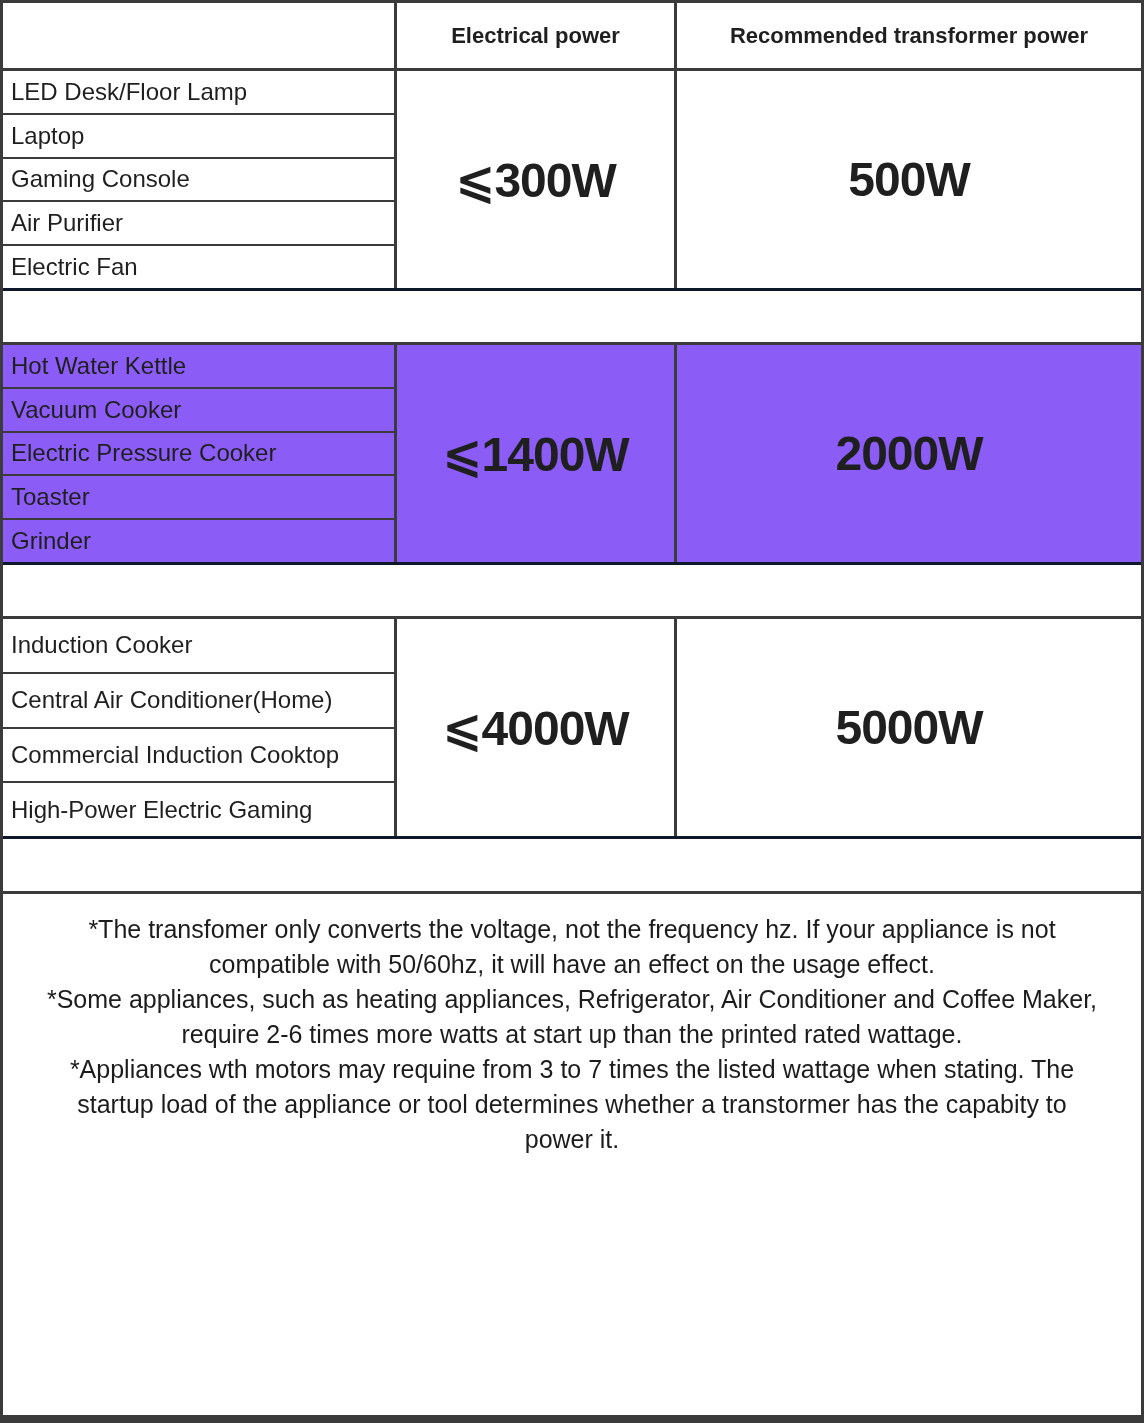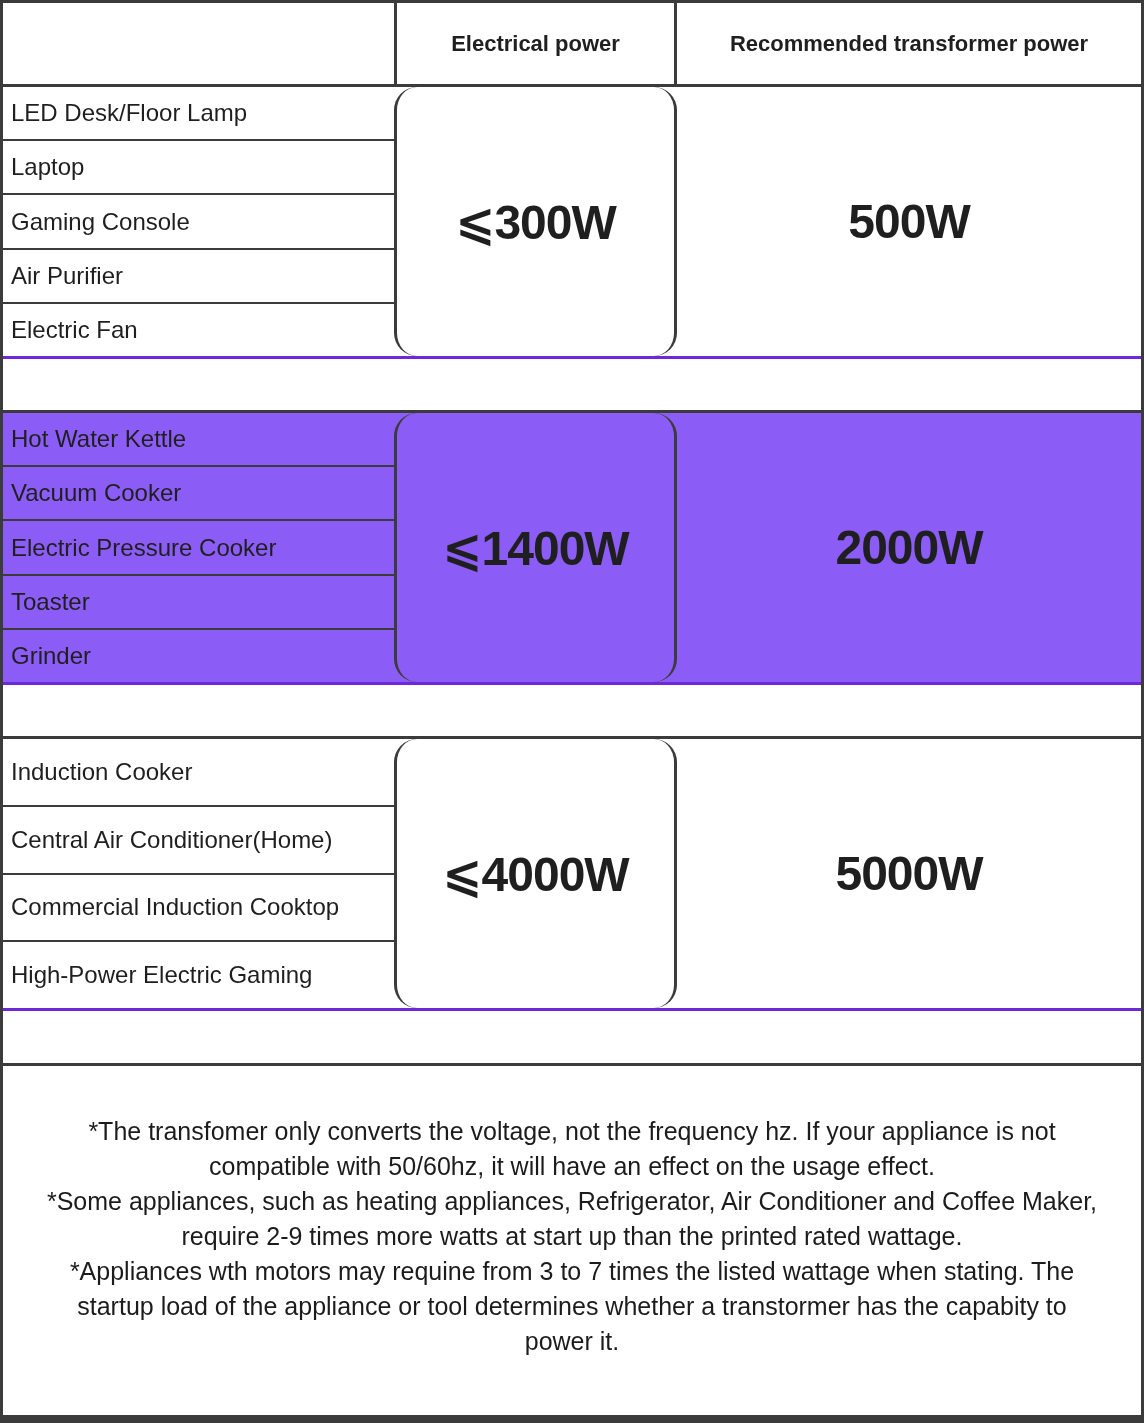--- a/index.html
+++ b/index.html
@@ -13,71 +13,71 @@
     width: 1144px;
     height: 1423px;
     background: #ffffff;
     border: 3px solid #3b3b3b;
     border-bottom-width: 8px;
     display: flex;
     flex-direction: column;
   }
   
   .hdr {
-    height: 84px;
+    height: 68px;
     display: grid;
     grid-template-columns: 391px 283px 1fr;
     border-bottom: 3px solid #3b3b3b;
   }
   .hdr-cell {
     display: flex;
     align-items: center;
     justify-content: center;
     font-weight: bold;
     font-size: 22px;
   }
   .hdr-cell.mid { border-left: 3px solid #3b3b3b; border-right: 3px solid #3b3b3b; }
   
   .sec {
-    height: 272px;
+    height: 220px;
     display: grid;
     grid-template-columns: 391px 283px 1fr;
-    border-bottom: 3px solid #6d28d9;
+    border-bottom: 3px solid #0f172a;
   }
   .items { display: flex; flex-direction: column; }
   .item {
     flex: 1;
     display: flex;
     align-items: center;
     padding-left: 8px;
     font-size: 24px;
     border-top: 2px solid #3b3b3b;
     white-space: nowrap;
   }
   .item:first-child { border-top: none; }
   .val {
     display: flex;
     align-items: center;
     justify-content: center;
     font-size: 48px;
     font-weight: bold;
     letter-spacing: -1px;
   }
-  .val.mid { border-left: 3px solid #3b3b3b; border-right: 3px solid #3b3b3b; border-radius: 23px; }
+  .val.mid { border-left: 3px solid #3b3b3b; border-right: 3px solid #3b3b3b; }
   
   .spacer {
     height: 54px;
     border-bottom: 3px solid #3b3b3b;
     background: #ffffff;
   }
   .spacer.last { height: 55px; }
   
   .notes {
     flex: 1;
-    padding: 48px 38px 0 38px;
+    padding: 18px 38px 0 38px;
     text-align: center;
     font-size: 25px;
     line-height: 35px;
     color: #1c1c1c;
   }
 </style>
 </head>
 <body>
 
 <div class="sheet">
@@ -124,17 +124,17 @@
       <div class="item">High-Power Electric Gaming</div>
     </div>
     <div class="val mid">⩽4000W</div>
     <div class="val">5000W</div>
   </div>
 
   <div class="spacer last"></div>
 
   <div class="notes">
     <p>*The transfomer only converts the voltage, not the frequency hz. If your appliance is not compatible with 50/60hz, it will have an effect on the usage effect.</p>
-    <p>*Some appliances, such as heating appliances, Refrigerator, Air Conditioner and Coffee Maker, require 2-9 times more watts at start up than the printed rated wattage.</p>
+    <p>*Some appliances, such as heating appliances, Refrigerator, Air Conditioner and Coffee Maker, require 2-6 times more watts at start up than the printed rated wattage.</p>
     <p>*Appliances wth motors may requine from 3 to 7 times the listed wattage when stating. The startup load of the appliance or tool determines whether a transtormer has the capabity to power it.</p>
   </div>
 
 </div>
 
 </body></html>

